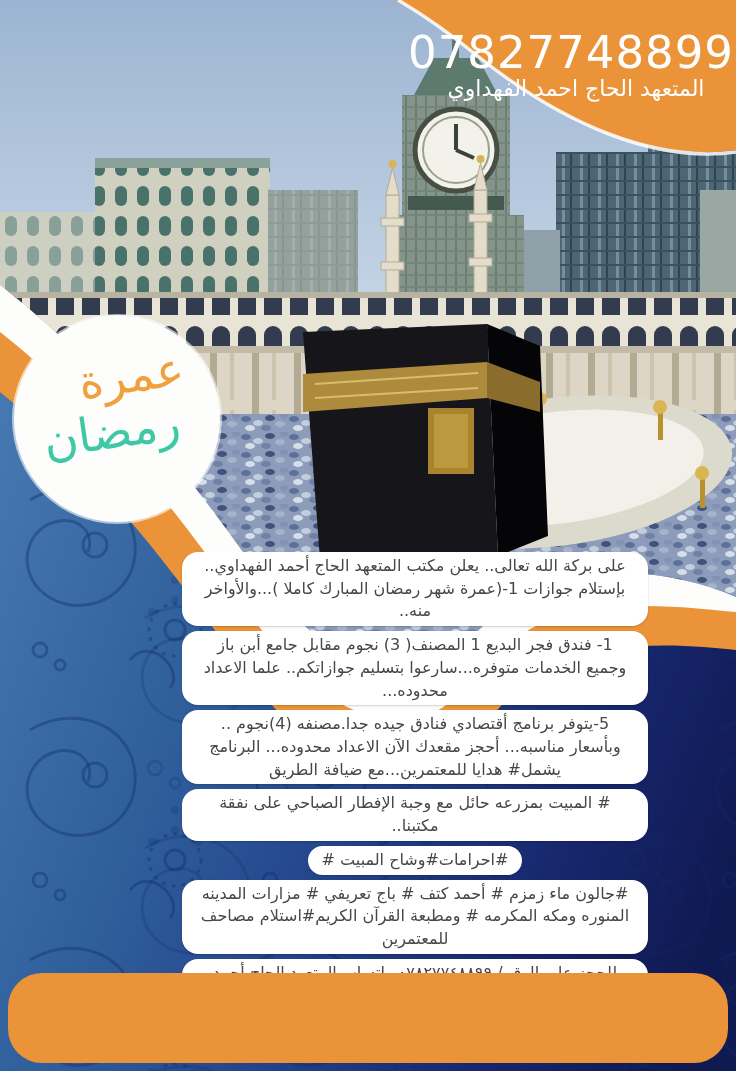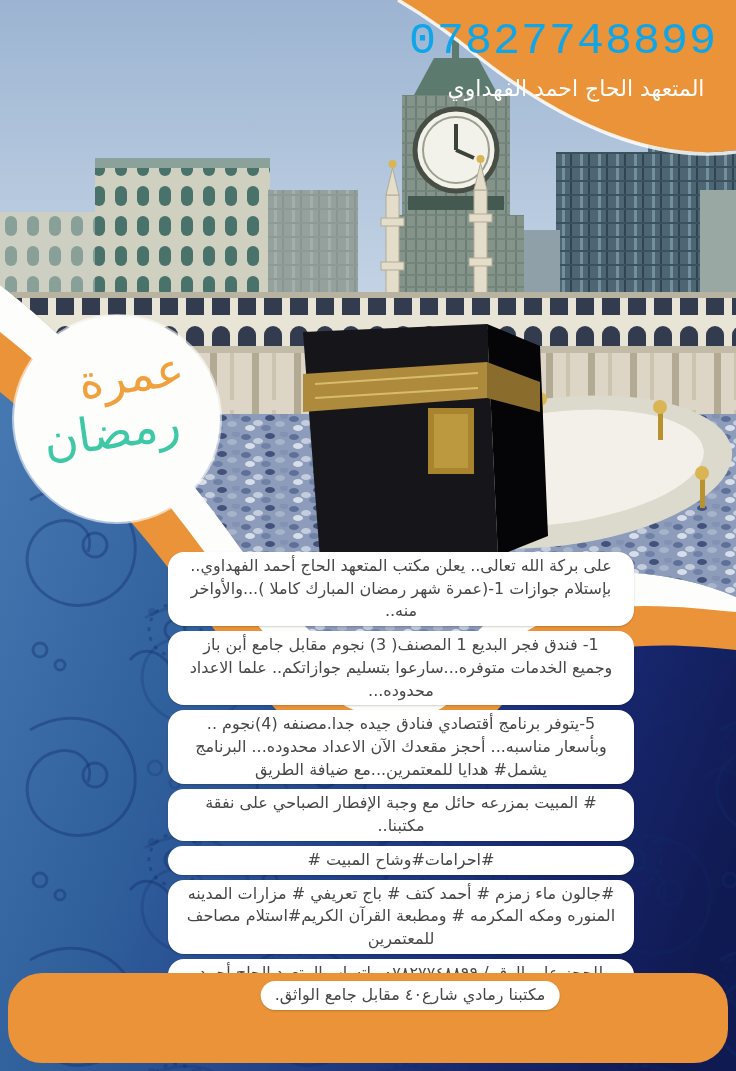--- a/index.html
+++ b/index.html
@@ -3,33 +3,33 @@
 <meta charset="utf-8">
 <style>
   html,body{margin:0;padding:0;background:#222;}
   .canvas{
     position:relative;width:736px;height:1071px;margin:0 auto;overflow:hidden;
     font-family:"DejaVu Sans",sans-serif;background:#1c2f78;
   }
   .art{position:absolute;inset:0;display:block;}
   .abs{position:absolute;}
   
-  .phone{top:16px;right:18px;width:310px;text-align:center;color:#0ea5e9;
-         font-size:45px;letter-spacing:1px;font-family:Liberation Mono, monospace;}
+  .phone{top:26px;right:18px;width:310px;text-align:center;color:#ffffff;
+         font-size:45px;letter-spacing:1px;}
   .agent{top:76px;right:0;width:320px;text-align:center;color:#fff;font-size:22px;}
   
   .badge{left:14px;top:316px;width:206px;height:206px;border-radius:50%;
          background:#fdfdfb;box-shadow:0 0 0 2px rgba(255,255,255,.6);}
   .badge-text{left:28px;top:352px;width:180px;transform:rotate(-8deg);
               font-size:47px;line-height:1.12;text-align:center;}
   .badge-l1{display:block;color:var(--badge-orange,#f0a03c);margin-left:34px;}
   .badge-l2{display:block;color:var(--teal,#3fc8a6);margin-right:20px;}
   
   .col{top:552px;left:168px;width:494px;display:flex;flex-direction:column;
-       gap:5px;}
+       align-items:center;gap:5px;}
   .bubble{background:#fff;border-radius:16px;padding:3px 14px;max-width:438px;
           font-size:16px;line-height:1.42;color:#474747;text-align:center;
           box-shadow:0 1px 2px rgba(0,0,0,.18);}
   
   .footer-panel{left:8px;right:8px;top:973px;height:90px;border-radius:34px;
                 background:var(--orange,#ea9339);}
   .footer-bubble{top:981px;left:410px;transform:translateX(-50%);white-space:nowrap;
                  max-width:520px;}
 </style>
 </head>
@@ -227,15 +227,14 @@
     <div class="bubble" dir="rtl">على بركة الله تعالى.. يعلن مكتب المتعهد الحاج أحمد الفهداوي.. بإستلام جوازات 1-(عمرة شهر رمضان المبارك كاملا )...والأواخر منه..</div>
     <div class="bubble" dir="rtl">1- فندق فجر البديع 1 المصنف( 3) نجوم مقابل جامع أبن باز وجميع الخدمات متوفره...سارعوا بتسليم جوازاتكم.. علما الاعداد محدوده...</div>
     <div class="bubble" dir="rtl">5-يتوفر برنامج أقتصادي فنادق جيده جدا.مصنفه (4)نجوم .. وبأسعار مناسبه... أحجز مقعدك الآن الاعداد محدوده... البرنامج يشمل# هدايا للمعتمرين...مع ضيافة الطريق</div>
     <div class="bubble" dir="rtl"># المبيت بمزرعه حائل مع وجبة الإفطار الصباحي على نفقة مكتبنا..</div>
     <div class="bubble" dir="rtl">#احرامات#وشاح المبيت #</div>
     <div class="bubble" dir="rtl">#جالون ماء زمزم # أحمد كتف # باج تعريفي # مزارات المدينه المنوره ومكه المكرمه # ومطبعة القرآن الكريم#استلام مصاحف للمعتمرين</div>
     <div class="bubble" dir="rtl">للحجز على الرقم/ ٠٧٨٢٧٧٤٨٨٩٩ واتساب المتعهد الحاج أحمد الفهداوي</div>
   </div>
 
   <div class="abs footer-panel"></div>
-  <div class="abs bubble footer-bubble" dir="rtl">مكتبنا رمادي شارع٤٠ مقابل جامع الواثق.</div>
 
 </div>
 
 </body></html>

